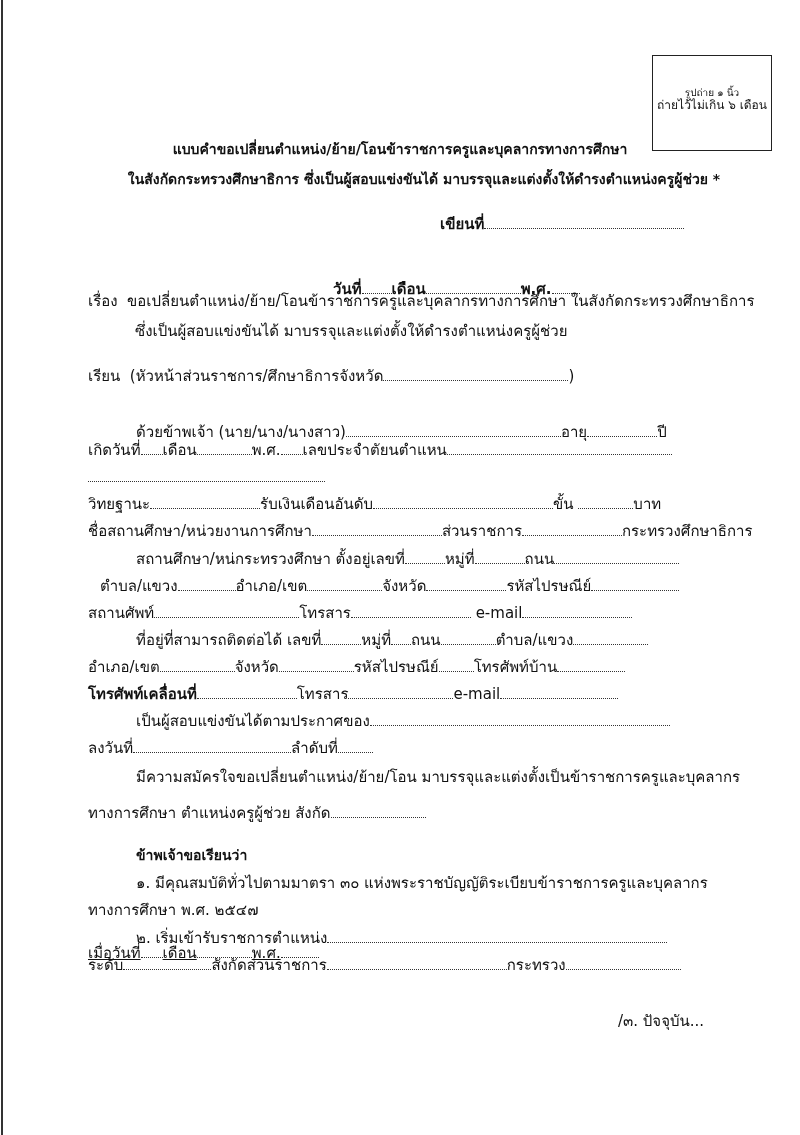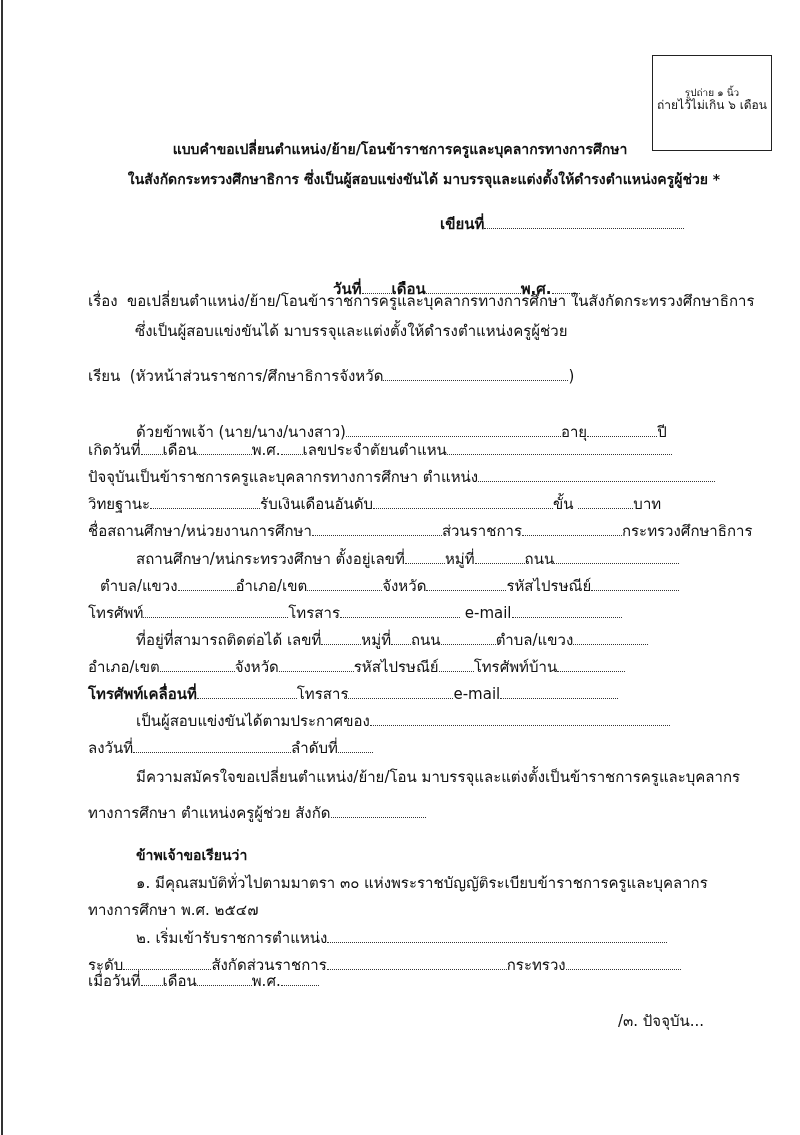--- a/index.html
+++ b/index.html
@@ -57,39 +57,39 @@
 
 <div class="line" style="top:411px; left:136px;margin-top:12px;">
   <span>ด้วยข้าพเจ้า (นาย/นาง/นางสาว)</span><span class="dots" style="width:215px;"></span><span>อายุ</span><span class="dots" style="width:70px;"></span><span>ปี</span>
 </div>
 
 <div class="line" style="top:441px; left:88px;">
   <span>เกิดวันที่</span><span class="dots" style="width:22px;"></span><span>เดือน</span><span class="dots" style="width:55px;"></span><span>พ.ศ.</span><span class="dots" style="width:22px;"></span><span>เลขประจำตัยนตำแหน</span><span class="dots" style="width:225px;"></span>
 </div>
 
 <div class="line" style="top:468px; left:88px;">
-  <span>ปัจจุบันเป็นข้าราชการครูและบุคลากรทางการศึกษา ตำแหน่ง</span><span class="dots" style="width:237px;"></span>
+  <span class="dots" style="width:237px;"></span>
 </div>
 
 <div class="line" style="top:495px; left:88px;">
   <span>วิทยฐานะ</span><span class="dots" style="width:110px;"></span><span>รับเงินเดือนอันดับ</span><span class="dots" style="width:180px;"></span><span>ขั้น</span>&nbsp;<span class="dots" style="width:55px;"></span><span>บาท</span>
 </div>
 
 <div class="line" style="top:522px; left:88px;">
   <span>ชื่อสถานศึกษา/หน่วยงานการศึกษา</span><span class="dots" style="width:130px;"></span><span>ส่วนราชการ</span><span class="dots" style="width:100px;"></span><span>กระทรวงศึกษาธิการ</span>
 </div>
 
 <div class="line" style="top:550px; left:136px;">
   <span>สถานศึกษา/หน่กระทรวงศึกษา ตั้งอยู่เลขที่</span><span class="dots" style="width:40px;"></span><span>หมู่ที่</span><span class="dots" style="width:50px;"></span><span>ถนน</span><span class="dots" style="width:125px;"></span>
 </div>
 <div class="line" style="top:577px; left:100px;">
   <span>ตำบล/แขวง</span><span class="dots" style="width:58px;"></span><span>อำเภอ/เขต</span><span class="dots" style="width:75px;"></span><span>จังหวัด</span><span class="dots" style="width:80px;"></span><span>รหัสไปรษณีย์</span><span class="dots" style="width:88px;"></span>
 </div>
 <div class="line" style="top:604px; left:88px;">
-  <span>โทรศัพท์</span><span class="dots" style="width:145px;"></span><span>โทรสาร</span><span class="dots" style="width:120px;"></span>&nbsp;<span>e-mail</span><span class="dots" style="width:110px;"></span>
+  <span>สถานศัพท์</span><span class="dots" style="width:145px;"></span><span>โทรสาร</span><span class="dots" style="width:120px;"></span>&nbsp;<span>e-mail</span><span class="dots" style="width:110px;"></span>
 </div>
 
 <div class="line" style="top:631px; left:136px;">
   <span>ที่อยู่ที่สามารถติดต่อได้ เลขที่</span><span class="dots" style="width:40px;"></span><span>หมู่ที่</span><span class="dots" style="width:20px;"></span><span>ถนน</span><span class="dots" style="width:55px;"></span><span>ตำบล/แขวง</span><span class="dots" style="width:75px;"></span>
 </div>
 <div class="line" style="top:658px; left:88px;">
   <span>อำเภอ/เขต</span><span class="dots" style="width:75px;"></span><span>จังหวัด</span><span class="dots" style="width:75px;"></span><span>รหัสไปรษณีย์</span><span class="dots" style="width:35px;"></span><span>โทรศัพท์บ้าน</span><span class="dots" style="width:68px;"></span>
 </div>
 <div class="line" style="top:685px; left:88px;">
   <span class="bold">โทรศัพท์เคลื่อนที่</span><span class="dots" style="width:100px;"></span><span>โทรสาร</span><span class="dots" style="width:105px;"></span><span>e-mail</span><span class="dots" style="width:118px;"></span>
@@ -108,17 +108,17 @@
 
 <div class="line bold" style="top:846px; left:136px; font-size:14px;">ข้าพเจ้าขอเรียนว่า</div>
 <div class="line" style="top:874px; left:136px;">๑. มีคุณสมบัติทั่วไปตามมาตรา ๓๐ แห่งพระราชบัญญัติระเบียบข้าราชการครูและบุคลากร</div>
 <div class="line" style="top:901px; left:88px;">ทางการศึกษา พ.ศ. ๒๕๔๗</div>
 <div class="line" style="top:929px; left:136px;">
   <span>๒. เริ่มเข้ารับราชการตำแหน่ง</span><span class="dots" style="width:340px;"></span>
 </div>
 <div class="line" style="top:956px; left:88px;">
   <span>ระดับ</span><span class="dots" style="width:88px;"></span><span>สังกัดส่วนราชการ</span><span class="dots" style="width:180px;"></span><span>กระทรวง</span><span class="dots" style="width:115px;"></span>
 </div>
-<div class="line" style="top:972px; left:88px;">
+<div class="line" style="top:944px; left:88px;text-decoration:underline;">
   <span>เมื่อวันที่</span><span class="dots" style="width:22px;"></span><span>เดือน</span><span class="dots" style="width:55px;"></span><span>พ.ศ.</span><span class="dots" style="width:38px;"></span>
 </div>
 
 <div class="line" style="top:1012px; left:618px;">/๓. ปัจจุบัน...</div>
 
 </body></html>

